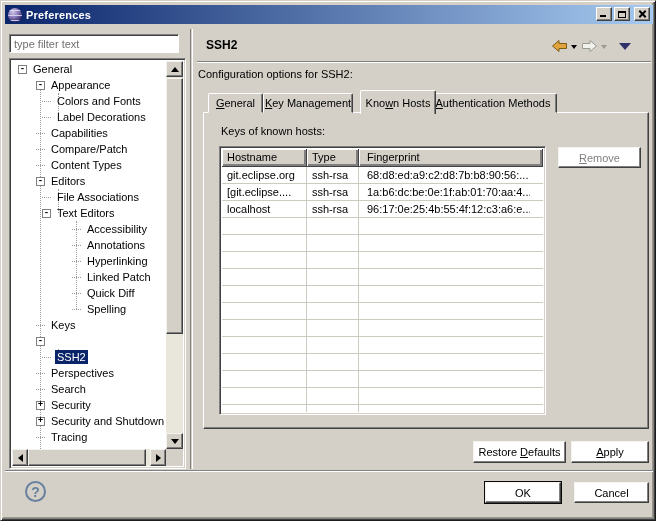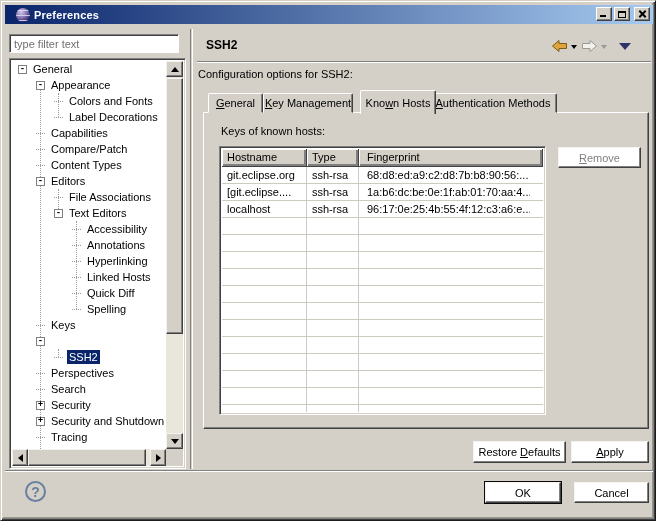--- a/index.html
+++ b/index.html
@@ -13,21 +13,21 @@
     box-shadow: inset 1px 1px 0 #fff, inset -1px -1px 0 #404040,
                 inset -2px -2px 0 #808080, inset 2px 2px 0 #D4D0C8,
                 inset -3px -3px 0 #9a968c;
     overflow:hidden;
   }
 
   
   .titlebar {
     position:absolute; left:4px; top:4px; width:648px; height:19px;
     background:linear-gradient(to right, var(--titlebar_start,#0A246A), var(--titlebar_end,#A6CAF0));
-    display:flex; align-items:center; padding-left:11px;
+    display:flex; align-items:center; padding-left:3px;
   }
   .app-icon { width:14px; height:14px; border-radius:50%;
     background-image:
       repeating-linear-gradient(to bottom, rgba(255,255,255,0) 0 2px, rgba(222,220,240,.85) 2px 3px, rgba(255,255,255,0) 3px 5px),
       radial-gradient(circle at 5px 4px, #cfc8e8 0%, #8a7ab8 40%, #3b2a6b 75%, #241a4a 100%);
     flex:0 0 auto; }
   .title-text { color:#fff; font-weight:bold; font-size:11px; margin-left:4px; letter-spacing:.2px; }
   .winbtns { position:absolute; right:3px; top:2px; display:flex; }
   .wbtn { width:16px; height:14px; background:#D4D0C8; margin-left:2px;
     border:1px solid; border-color:#fff #404040 #404040 #fff;
@@ -54,21 +54,21 @@
   .filter { position:absolute; left:8px; top:33px; width:170px; height:19px;
     border:1px solid; border-color:#808080 #fff #fff #808080;
     box-shadow: inset 1px 1px 0 #404040;
     font-family:"Liberation Sans",sans-serif; font-size:11px; padding-left:4px; background:#fff; }
   .filter::placeholder { color:#707070; opacity:1; }
 
   
   .tree-panel { position:absolute; left:8px; top:57px; width:177px; height:411px; }
   .tree-rows { position:absolute; left:2px; top:2px; right:19px; bottom:19px; overflow:hidden; background:#fff; }
   .trow { display:flex; align-items:center; height:16px; white-space:nowrap; position:relative; }
-  .trow.L0{ padding-left:6px; } .trow.L1{ padding-left:24px; } .trow.L2{ padding-left:42px; } .trow.L3{ padding-left:60px; }
+  .trow.L0{ padding-left:6px; } .trow.L1{ padding-left:24px; } .trow.L2{ padding-left:30px; } .trow.L3{ padding-left:60px; }
   .exp { width:9px; height:9px; border:1px solid #808080; background:#fff; flex:0 0 auto;
          font:bold 9px/7px "Liberation Mono", monospace; text-align:center; margin-right:4px; color:#000; }
   .stub { width:9px; height:1px; border-bottom:1px dotted #9a9a9a; flex:0 0 auto; margin-right:4px; }
   .lbl { padding:1px 2px; }
   .lbl.sel { background:var(--selection,#0A246A); color:#fff; }
   .guide { position:absolute; width:0; border-left:1px dotted #9a9a9a; }
 
   .vscroll { position:absolute; top:2px; right:2px; width:17px; bottom:19px; background:#E9E7DC; }
   .hscroll { position:absolute; left:2px; bottom:2px; right:19px; height:17px; background:#E9E7DC; }
   .sb-btn { position:absolute; background:#D4D0C8; border:1px solid; border-color:#f4f3ee #404040 #404040 #f4f3ee;
@@ -215,21 +215,21 @@
       <div class="trow L3">
           <span class="stub"></span>
           <span class="lbl">Annotations</span>
         </div>
       <div class="trow L3">
           <span class="stub"></span>
           <span class="lbl">Hyperlinking</span>
         </div>
       <div class="trow L3">
           <span class="stub"></span>
-          <span class="lbl">Linked Hosts</span>
+          <span class="lbl">Linked Patch</span>
         </div>
       <div class="trow L3">
           <span class="stub"></span>
           <span class="lbl">Quick Diff</span>
         </div>
       <div class="trow L3">
           <span class="stub"></span>
           <span class="lbl">Spelling</span>
         </div>
       <div class="trow L1">

